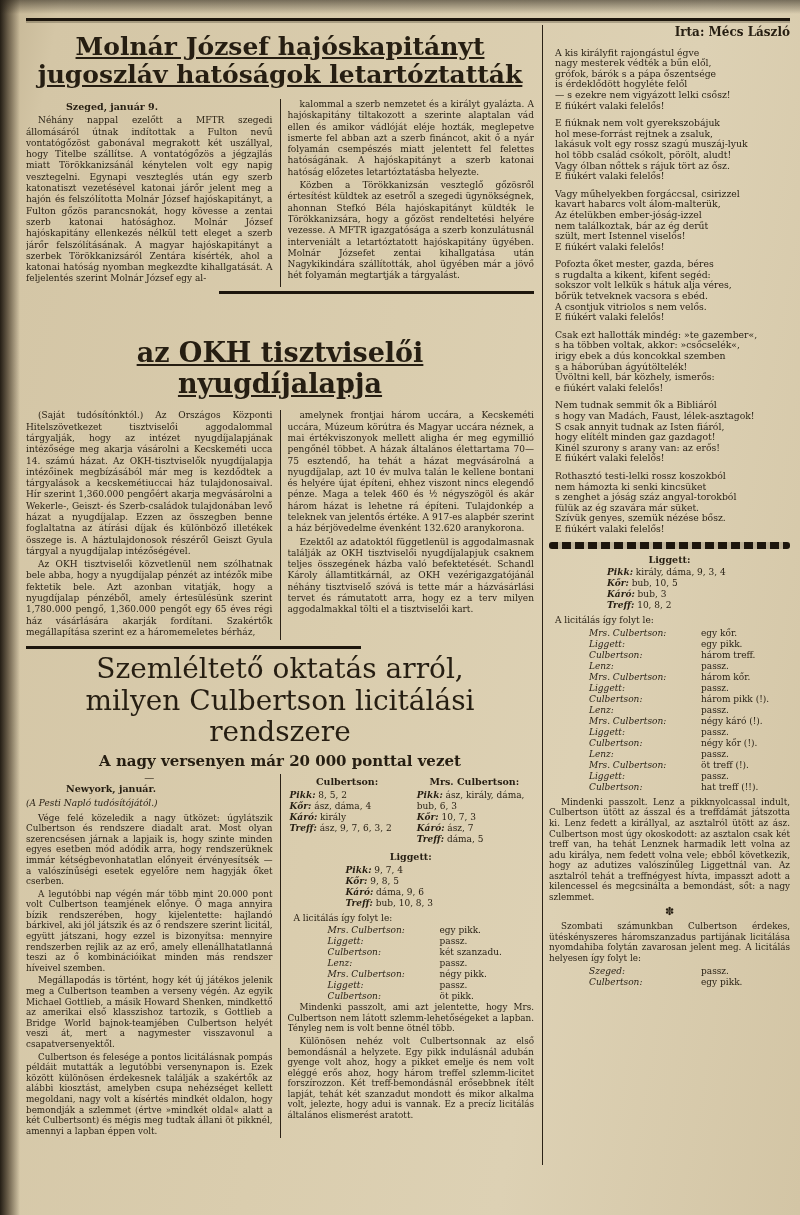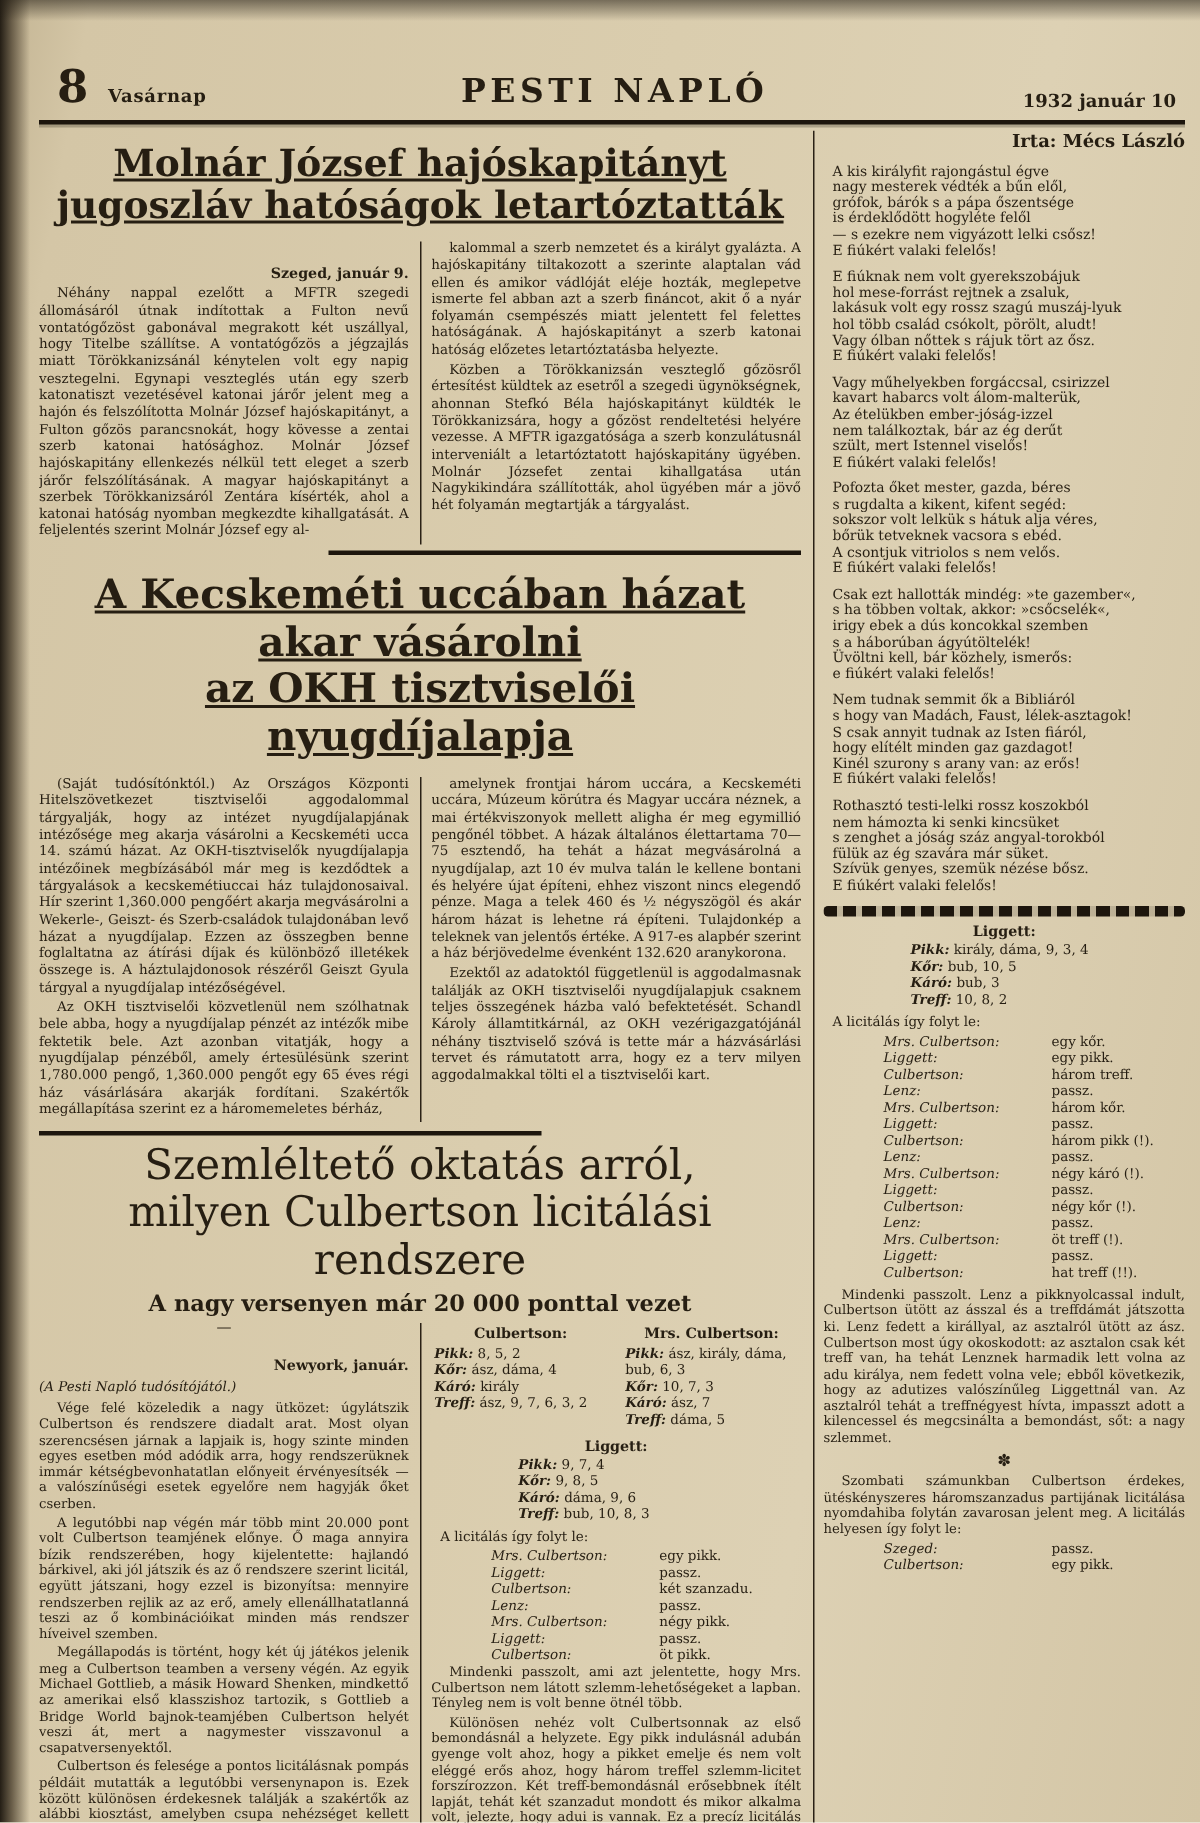--- a/index.html
+++ b/index.html
@@ -28,21 +28,21 @@
   .main-left{width:508px;overflow:hidden;}
   .vrule-main{width:1px;background:#2a2115;margin:0 6px 0 8px;}
   .right-col{flex:1;overflow:hidden;padding-top:2px;}
 
   .twocol{display:flex;}
   .twocol .col{flex:1;overflow:hidden;}
   .twocol .vrule{width:1px;background:#2a2115;margin:0 7px;}
 
   p{margin:0 0 2px 0;text-indent:12px;text-align:justify;}
   .body-copy{font-size:9px;line-height:11.3px;}
-  .dateline{text-align:right;font-weight:bold;text-indent:0;font-size:9.5px;margin:16px 0 3px 40px;}
+  .dateline{text-align:left;font-weight:bold;text-indent:0;font-size:9.5px;margin:2px 0 3px 40px;}
 
   h1,h2{margin:0;font-weight:bold;text-align:center;text-decoration:underline;}
   .a1-head{font-size:25px;line-height:1.12;padding:8px 10px 10px 10px;}
   .a2-head{font-size:27px;line-height:1.18;padding:9px 4px 10px 4px;}
   .thick-rule{height:3px;background:#1d160d;width:62%;margin:4px 0 2px auto;}
   .thick-rule-left{height:3px;background:#1d160d;width:66%;margin:6px auto 2px 0;}
 
   
   .b-head{font-size:28px;font-weight:normal;line-height:1.12;text-align:center;margin:4px 0 2px 0;}
   .b-sub{font-size:15px;font-weight:bold;text-align:center;margin:5px 0 4px 0;}
@@ -74,28 +74,20 @@
   .flower{text-align:center;font-size:11px;margin:4px 0;}
 </style>
 </head>
 <body>
 
 <div class="edge-left"></div>
 <div class="edge-top"></div>
 
 <div class="page">
 
-  <header class="mast-row">
-    <div>
-      <span class="pagenum">8</span>
-      <span class="day">Vasárnap</span>
-    </div>
-    <div class="mast-title">PESTI NAPLÓ</div>
-    <div class="mast-date">1932 január 10</div>
-  </header>
   <div class="mast-rule"></div>
 
   <div class="content">
 
     <div class="main-left">
 
       <section>
         <h1 class="a1-head">Molnár József hajóskapitányt jugoszláv hatóságok letartóztatták</h1>
         <div class="twocol body-copy">
           <div class="col">
@@ -111,21 +103,21 @@
                 <p>Közben a Törökkanizsán veszteglő gőzösről értesítést küldtek az esetről a szegedi ügynökségnek, ahonnan Stefkó Béla hajóskapitányt küldték le Törökkanizsára, hogy a gőzöst rendeltetési helyére vezesse. A MFTR igazgatósága a szerb konzulátusnál interveniált a letartóztatott hajóskapitány ügyében. Molnár Józsefet zentai kihallgatása után Nagykikindára szállították, ahol ügyében már a jövő hét folyamán megtartják a tárgyalást.</p>
               </div>
           </div>
         </div>
       </section>
 
       <div class="thick-rule"></div>
 
       <section>
         <h2 class="a2-head">
-          <span>A Kecskeméti uccában házat akar vásárolni</span><br>
+          <br>
           <span>az OKH tisztviselői nyugdíjalapja</span>
         </h2>
         <div class="twocol body-copy">
           <div class="col">
             <div>
                 <p>(Saját tudósítónktól.) Az Országos Központi Hitelszövetkezet tisztviselői aggodalommal tárgyalják, hogy az intézet nyugdíjalapjának intézősége meg akarja vásárolni a Kecskeméti ucca 14. számú házat. Az OKH-tisztviselők nyugdíjalapja intézőinek megbízásából már meg is kezdődtek a tárgyalások a kecskemétiuccai ház tulajdonosaival. Hír szerint 1,360.000 pengőért akarja megvásárolni a Wekerle-, Geiszt- és Szerb-családok tulajdonában levő házat a nyugdíjalap. Ezzen az összegben benne foglaltatna az átírási díjak és különböző illetékek összege is. A háztulajdonosok részéről Geiszt Gyula tárgyal a nyugdíjalap intézőségével.</p>
                 <p>Az OKH tisztviselői közvetlenül nem szólhatnak bele abba, hogy a nyugdíjalap pénzét az intézők mibe fektetik bele. Azt azonban vitatják, hogy a nyugdíjalap pénzéből, amely értesülésünk szerint 1,780.000 pengő, 1,360.000 pengőt egy 65 éves régi ház vásárlására akarják fordítani. Szakértők megállapítása szerint ez a háromemeletes bérház,</p>
               </div>
           </div>
           <div class="vrule"></div>

